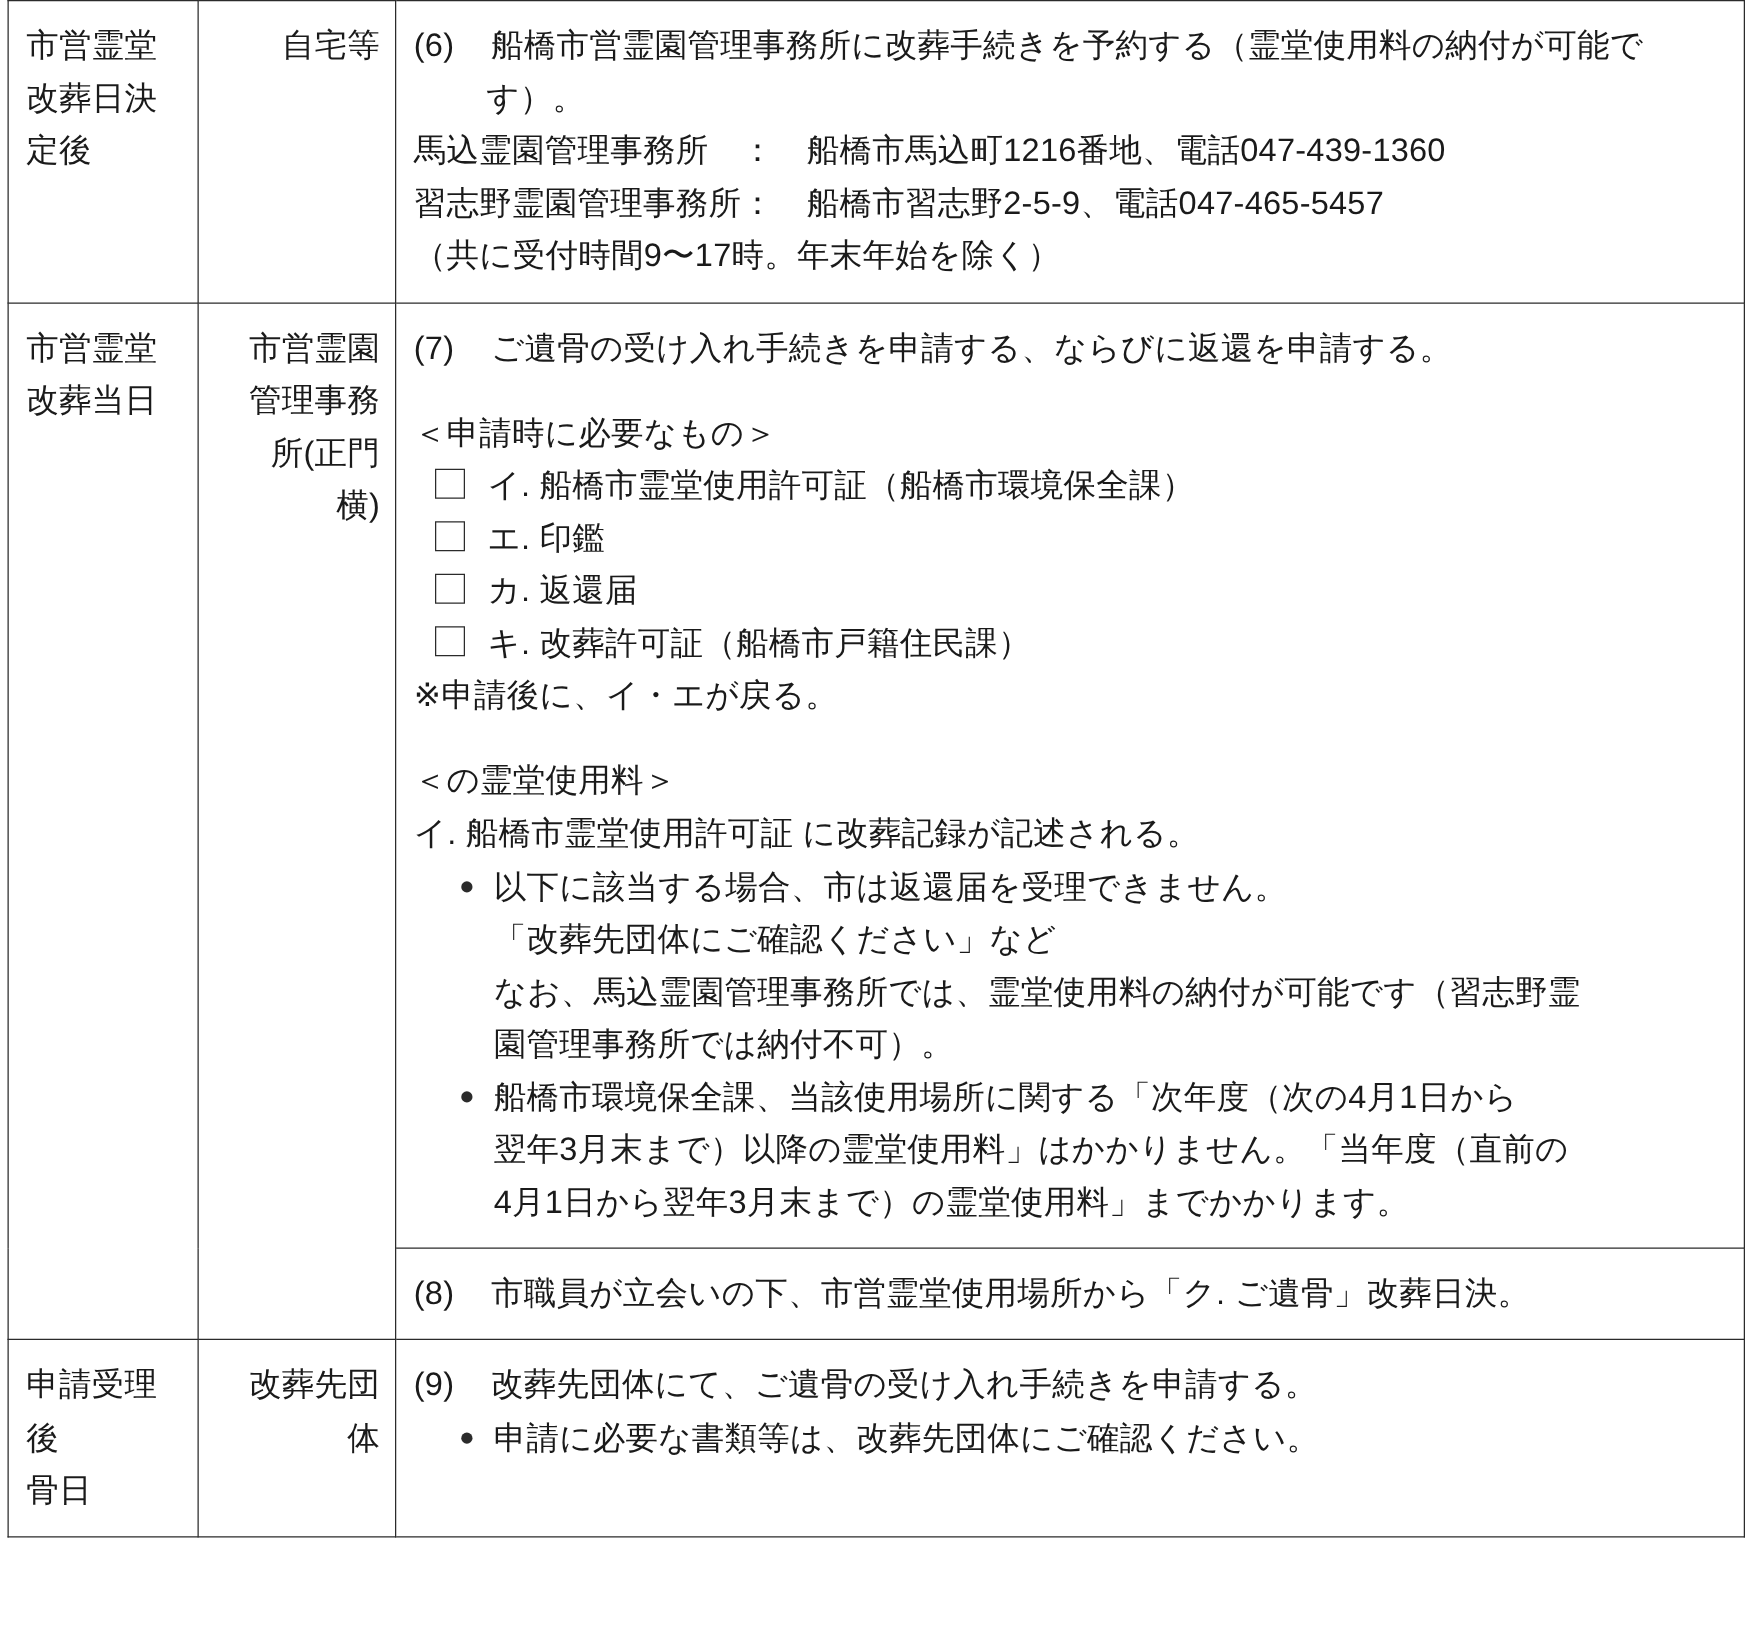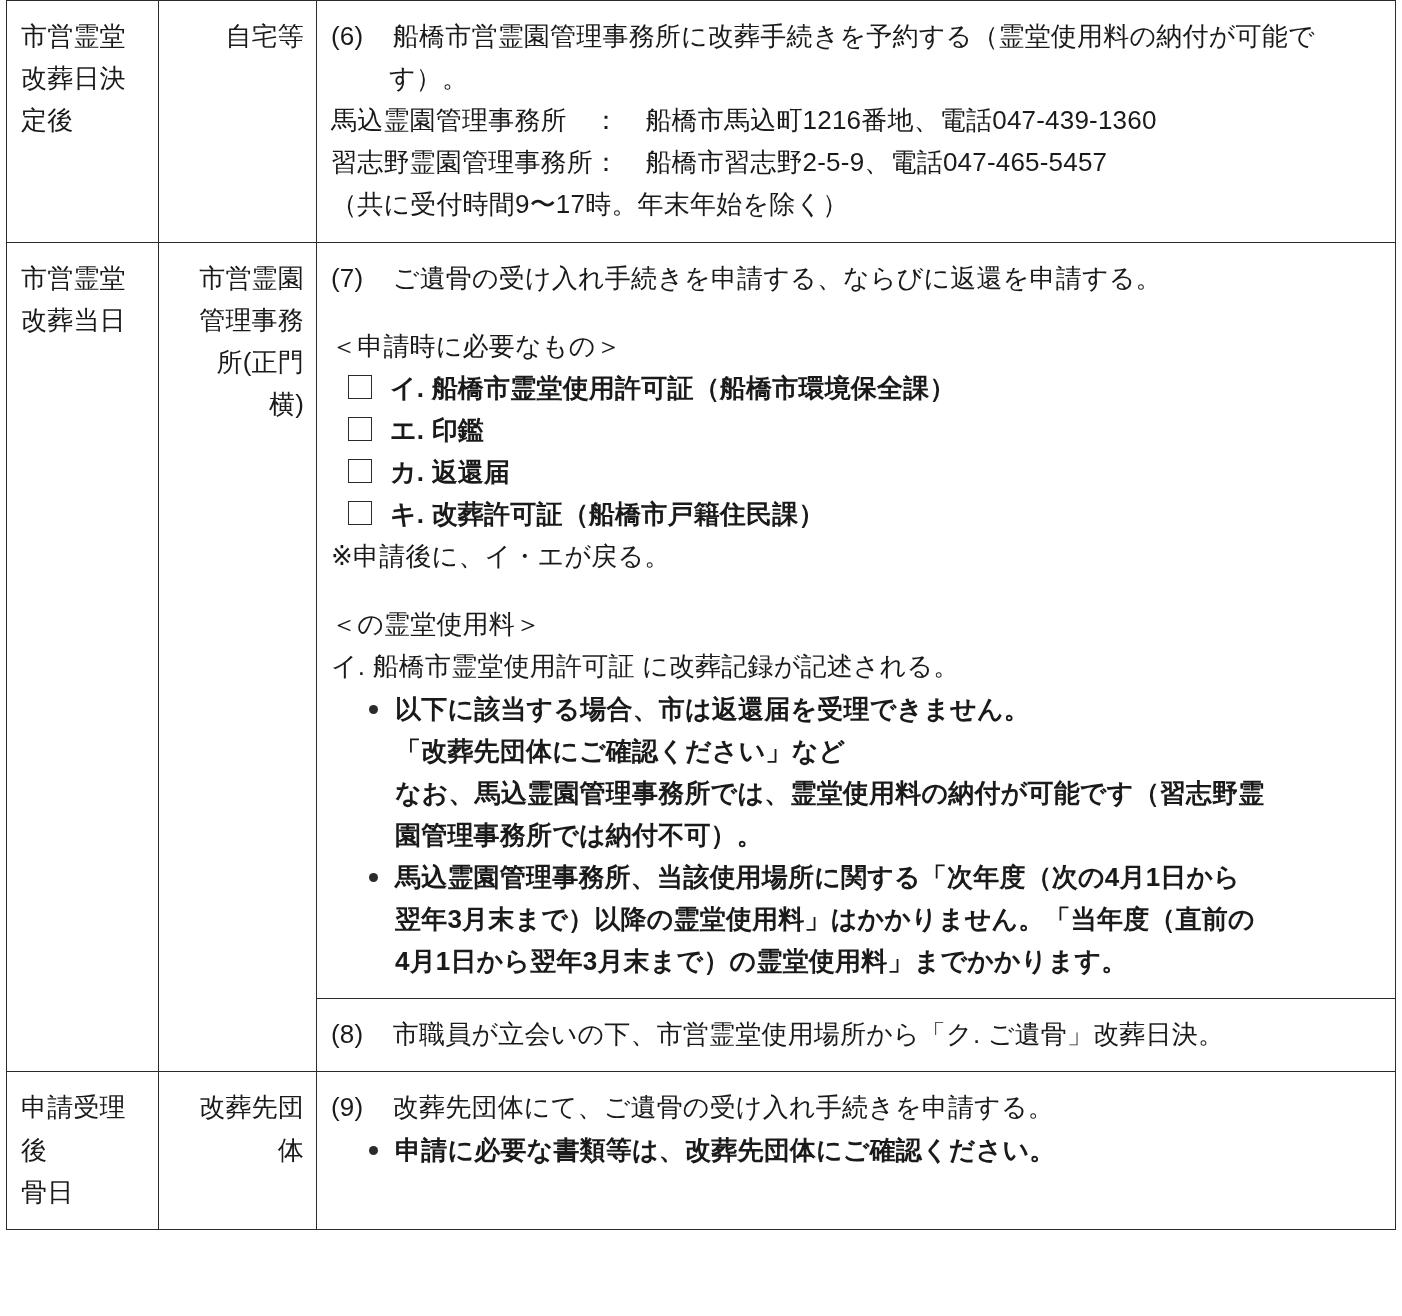--- a/index.html
+++ b/index.html
@@ -57,21 +57,20 @@
   }
   .hang {
     padding-left: 58px;
     text-indent: -58px;
   }
   .blank {
     height: 26px;
   }
   .checkline {
     padding-left: 17px;
-    font-weight: bold;
   }
   .chk {
     display: inline-block;
     width: 22px;
     height: 22px;
     border: 1.6px solid #2b2b2b;
     vertical-align: -2px;
     margin-right: 18px;
     background: #fff;
   }
@@ -90,21 +89,20 @@
     position: absolute;
     left: -26px;
     top: 17px;
     width: 9px;
     height: 9px;
     background: #2b2b2b;
     border-radius: 50%;
   }
   .sub-line {
     display: block;
-    font-weight: bold;
   }
   td.mid {
     vertical-align: middle;
   }
 </style>
 </head>
 <body>
 
 <div class="page">
   <table class="proc">
@@ -173,21 +171,21 @@
           <div class="line">イ. 船橋市霊堂使用許可証 に改葬記録が記述される。</div>
 
           <ul class="bullets">
             <li>
               <span class="sub-line">以下に該当する場合、市は返還届を受理できません。</span>
               <span class="sub-line">「改葬先団体にご確認ください」など</span>
               <span class="sub-line">なお、馬込霊園管理事務所では、霊堂使用料の納付が可能です（習志野霊</span>
               <span class="sub-line">園管理事務所では納付不可）。</span>
             </li>
             <li>
-              <span class="sub-line">馬込霊園管理事務所、当該使用場所に関する「次年度（次の4月1日から</span>
+              <span class="sub-line">船橋市環境保全課、当該使用場所に関する「次年度（次の4月1日から</span>
               <span class="sub-line">翌年3月末まで）以降の霊堂使用料」はかかりません。「当年度（直前の</span>
               <span class="sub-line">4月1日から翌年3月末まで）の霊堂使用料」までかかります。</span>
             </li>
           </ul>
         </td>
       </tr>
 
       <tr>
         <td class="col-body">
           <div class="line hang">

